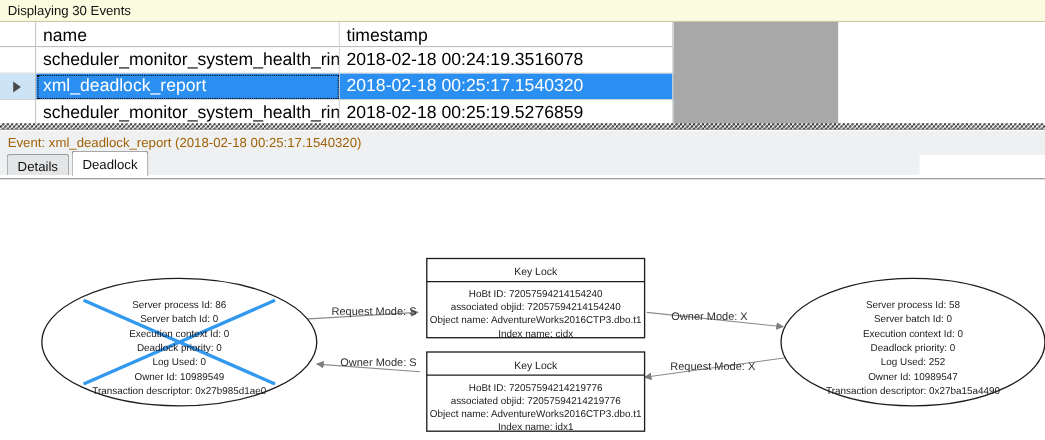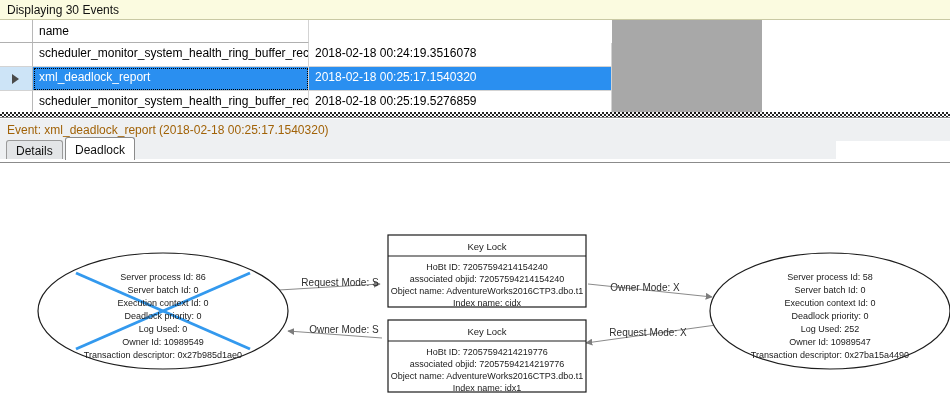--- a/index.html
+++ b/index.html
@@ -20,21 +20,21 @@
   }
   .events-banner .txt{position:absolute;left:7px;top:3px;font-size:12px;color:#111;}
 
   .grid{position:absolute;left:0;top:20px;width:612px;height:98px;background:#fff;}
   .grid-row{position:relative;height:24px;width:612px;box-sizing:border-box;}
   .grid-head{height:23px;background:#fff;}
   .cell{
     position:absolute;top:0;bottom:0;box-sizing:border-box;
     border-right:1px solid #d3d3d3;border-bottom:1px solid #d3d3d3;
     padding:3px 4px 0 6px;white-space:nowrap;overflow:hidden;
-    background:#fff;font-size:12px;
+    background:#fff;font-size:16px;
   }
   .c-gutter{left:0;width:33px;padding:0;border-right:1px solid #b8b8b8;}
   .c-name{left:33px;width:276px;}
   .c-ts{left:309px;width:303px;}
   .grid-head .cell{border-bottom:1px solid #b0b0b0;color:#000;padding-top:4px;}
   .row-sel .c-name,.row-sel .c-ts{
     background:#2a8ff0;color:#fff;
   }
   .row-sel .c-name{
     outline:1px dotted #000;outline-offset:-2px;
@@ -90,20 +90,21 @@
 
     <div class="events-banner">
       <span class="txt">Displaying 30 Events</span>
     </div>
 
     <div class="grid">
 
       <div class="grid-row grid-head">
         <div class="cell c-gutter"></div>
         <div class="cell c-name">name</div>
+        <div class="cell c-ts">timestamp</div>
       </div>
 
       <div class="grid-row">
         <div class="cell c-gutter"></div>
         <div class="cell c-name">scheduler_monitor_system_health_ring_buffer_recorded</div>
         <div class="cell c-ts">2018-02-18 00:24:19.3516078</div>
       </div>
 
       <div class="grid-row row-sel">
         <div class="cell c-gutter">

